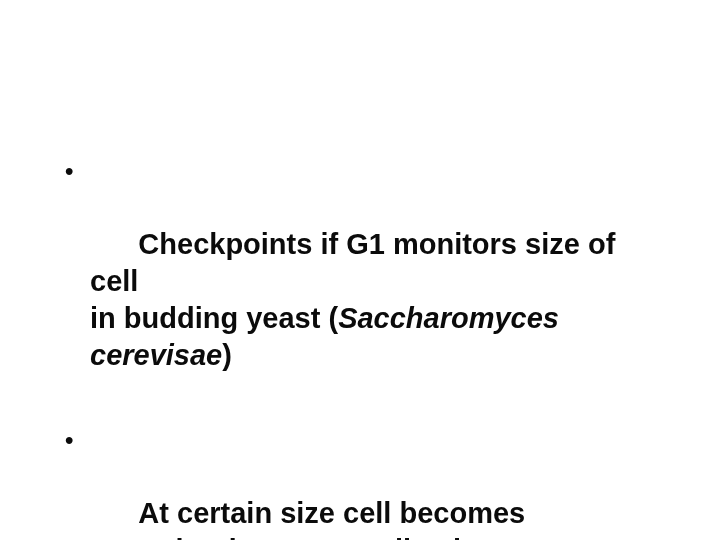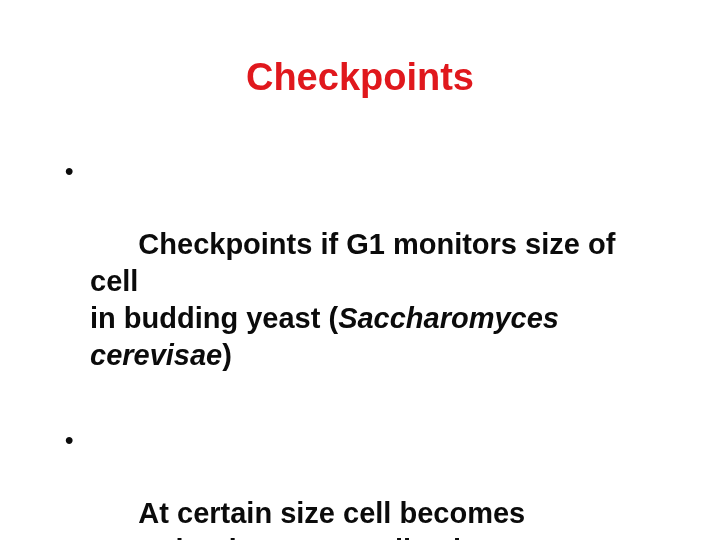--- a/index.html
+++ b/index.html
@@ -55,21 +55,20 @@
   }
   .bullet-item em {
     font-style: italic;
   }
 </style>
 </head>
 <body>
 
 <div class="slide">
 
-  <h1 class="slide-title" style="color: rgb(224, 24, 29);">Checkpoints</h1>
 
   <ul class="bullet-list">
 
     <li class="bullet-item">
       <span class="bullet-marker">•</span>
       <span>Checkpoints if G1 monitors size of cell
 in budding yeast (</span><em>Saccharomyces
 cerevisae</em><span>)</span>
     </li>
 

